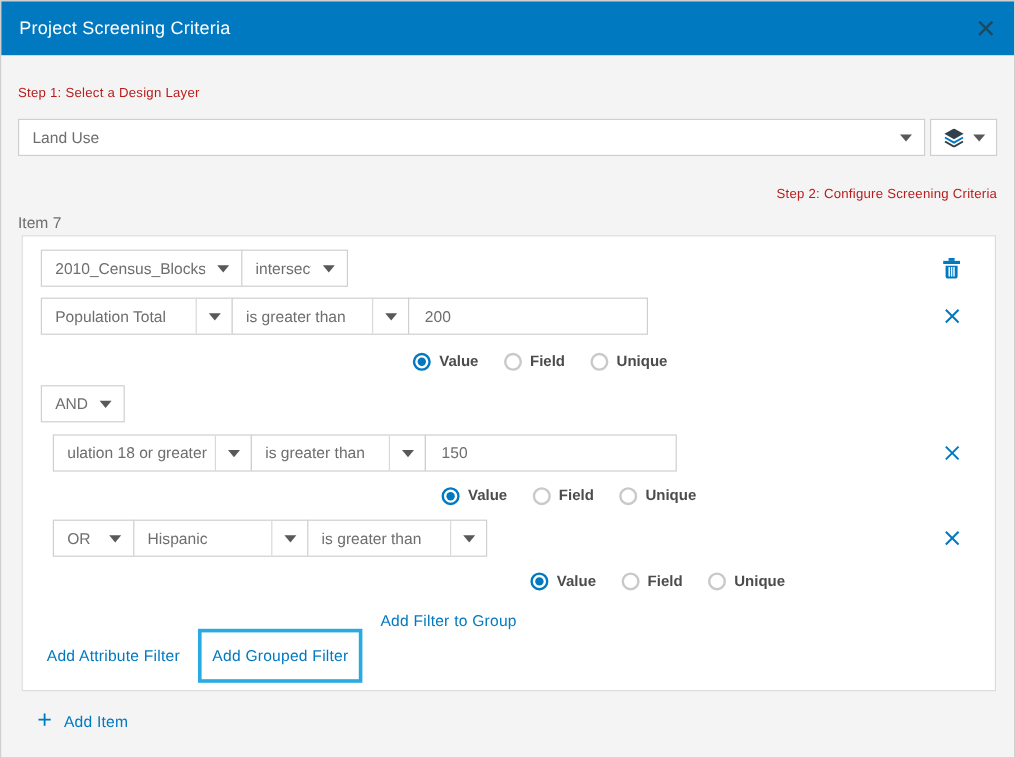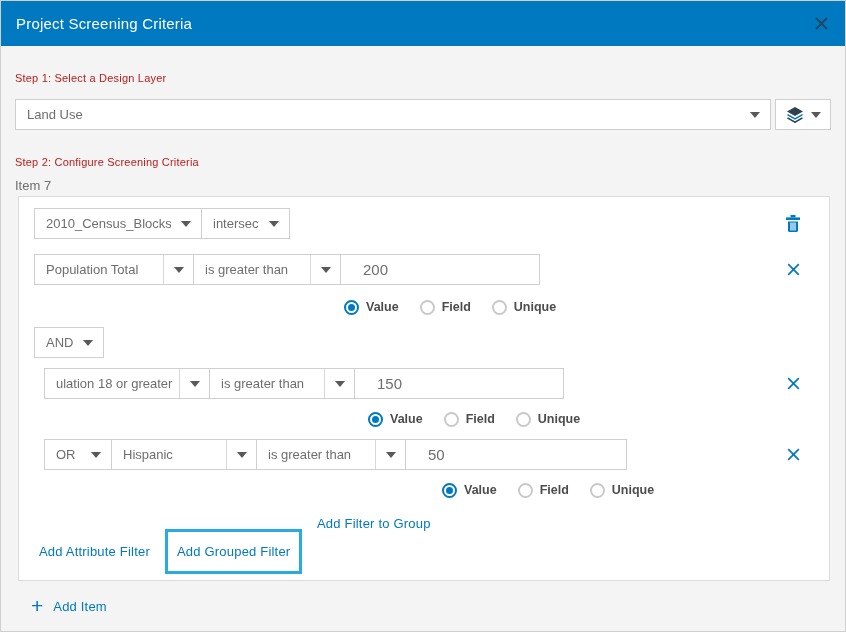--- a/index.html
+++ b/index.html
@@ -16,61 +16,61 @@
     height:45px; background:#0079c1; display:flex; align-items:center;
     padding:0 15px;
   }
   .hdr-title { color:#ffffff; font-size:15px; font-weight:500; letter-spacing:.2px; }
   .hdr-close { margin-left:auto; cursor:pointer; display:flex; align-items:center; }
 
   .body { padding:0 14px; }
 
   .step-label { font-size:11px; font-weight:normal; color:#b91c1c; letter-spacing:.2px; }
   .step1-label { margin-top:26px; }
-  .step2-label { margin-top:26px; }
+  .step2-label { margin-top:26px;text-align:right; }
   .item-label { margin-top:10px; font-size:13px; color:#6e6e6e; }
 
   
   .sel {
     display:flex; align-items:stretch; height:31px; background:#fff;
     border:1px solid #cfcfcf; font-size:13px; color:#6e6e6e; cursor:pointer;
     flex-shrink:0;
   }
   .sel + .sel, .sel + .inp { margin-left:-1px; }
   .sel-txt { display:flex; align-items:center; padding:0 8px 0 11px; flex:1; white-space:nowrap; overflow:hidden; }
   .sel-arrow { width:30px; display:flex; align-items:center; justify-content:center; flex-shrink:0; }
   .sel-arrow.divided { border-left:1px solid #d9d9d9; }
   .caret {
     width:0; height:0; border-left:5px solid transparent;
     border-right:5px solid transparent; border-top:6px solid #595959;
   }
 
   .inp {
-    height:31px; border:1px solid #cfcfcf; background:#fff; font-size:15px;
-    color:#6e6e6e; padding:0 22px; font-family:"Liberation Sans", sans-serif;
+    height:31px; border:1px solid #cfcfcf; background:#fff; font-size:13px;
+    color:#6e6e6e; padding:0 13px; font-family:"Liberation Sans", sans-serif;
     outline:none; flex-shrink:0;
   }
 
   
   .layer-row { display:flex; margin-top:15px; }
   .layer-sel { flex:1; }
   .layer-icon-box {
     width:56px; margin-left:4px; background:#fff; border:1px solid #cfcfcf;
     height:31px; display:flex; align-items:center; justify-content:center; gap:7px;
     cursor:pointer; flex-shrink:0;
   }
 
   
   .panel {
     margin:3px 0 0 3px; width:812px; background:#ffffff;
     border:1px solid #dcdcdc; padding:11px 15px 5px;
   }
   .frow { display:flex; align-items:center; }
   .row1 { margin-top:0;justify-content:flex-end; }
-  .row2 { margin-top:15px; }
+  .row2 { margin-top:9px; }
   .row-and { margin-top:12px; }
   .row3 { margin-top:10px; margin-left:10px; }
   .row4 { margin-top:12px; margin-left:10px; }
   .xslot { margin-left:auto; margin-right:13px; display:flex; align-items:center; cursor:pointer; }
 
   
   .radio-row { display:flex; align-items:center; margin-top:14px; height:16px; }
   .radio-row1 { margin-left:310px; margin-top:14px; }
   .radio-row2 { margin-left:334px; margin-top:12px; }
   .radio-row3 { margin-left:408px; margin-top:12px; }
@@ -265,21 +265,20 @@
           <span class="sel-arrow divided">
               <span class="caret"></span>
             </span>
         </div>
         <div class="sel" style="width:150px">
           <span class="sel-txt">is greater than</span>
           <span class="sel-arrow divided">
               <span class="caret"></span>
             </span>
         </div>
-        <input class="inp" style="width: 222px;" value="50">
         <span class="xslot">
           <svg width="15" height="15" viewBox="0 0 15 15">
             <path d="M2.2 2.2 L12.8 12.8 M12.8 2.2 L2.2 12.8" stroke="#0079c1" stroke-width="1.7" fill="none"></path>
           </svg>
         </span>
       </div>
 
       
       <div class="radio-row radio-row3">
         <span class="radio-item">

